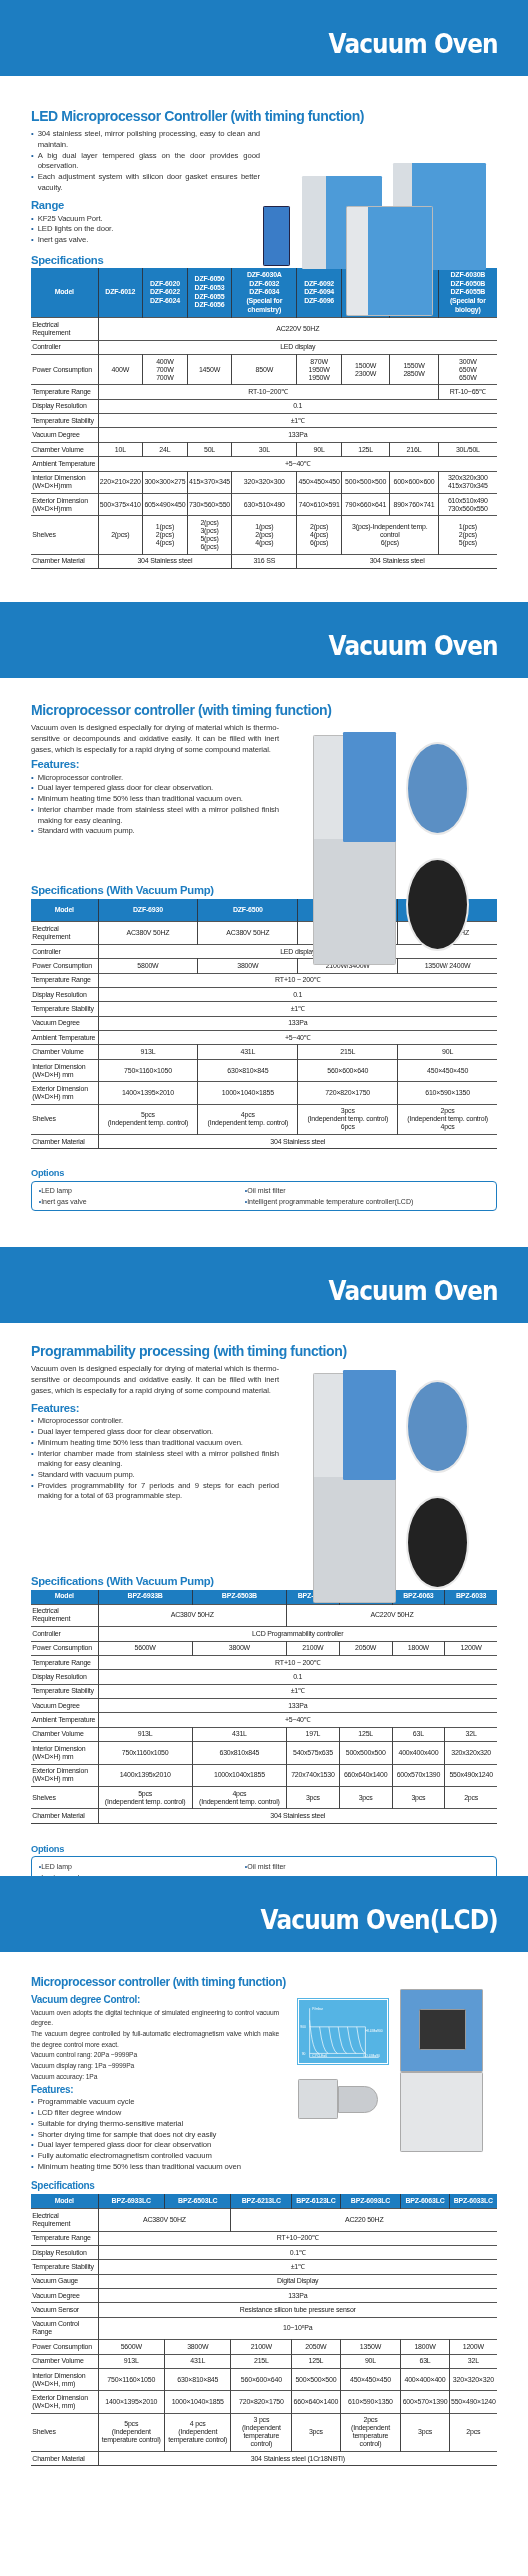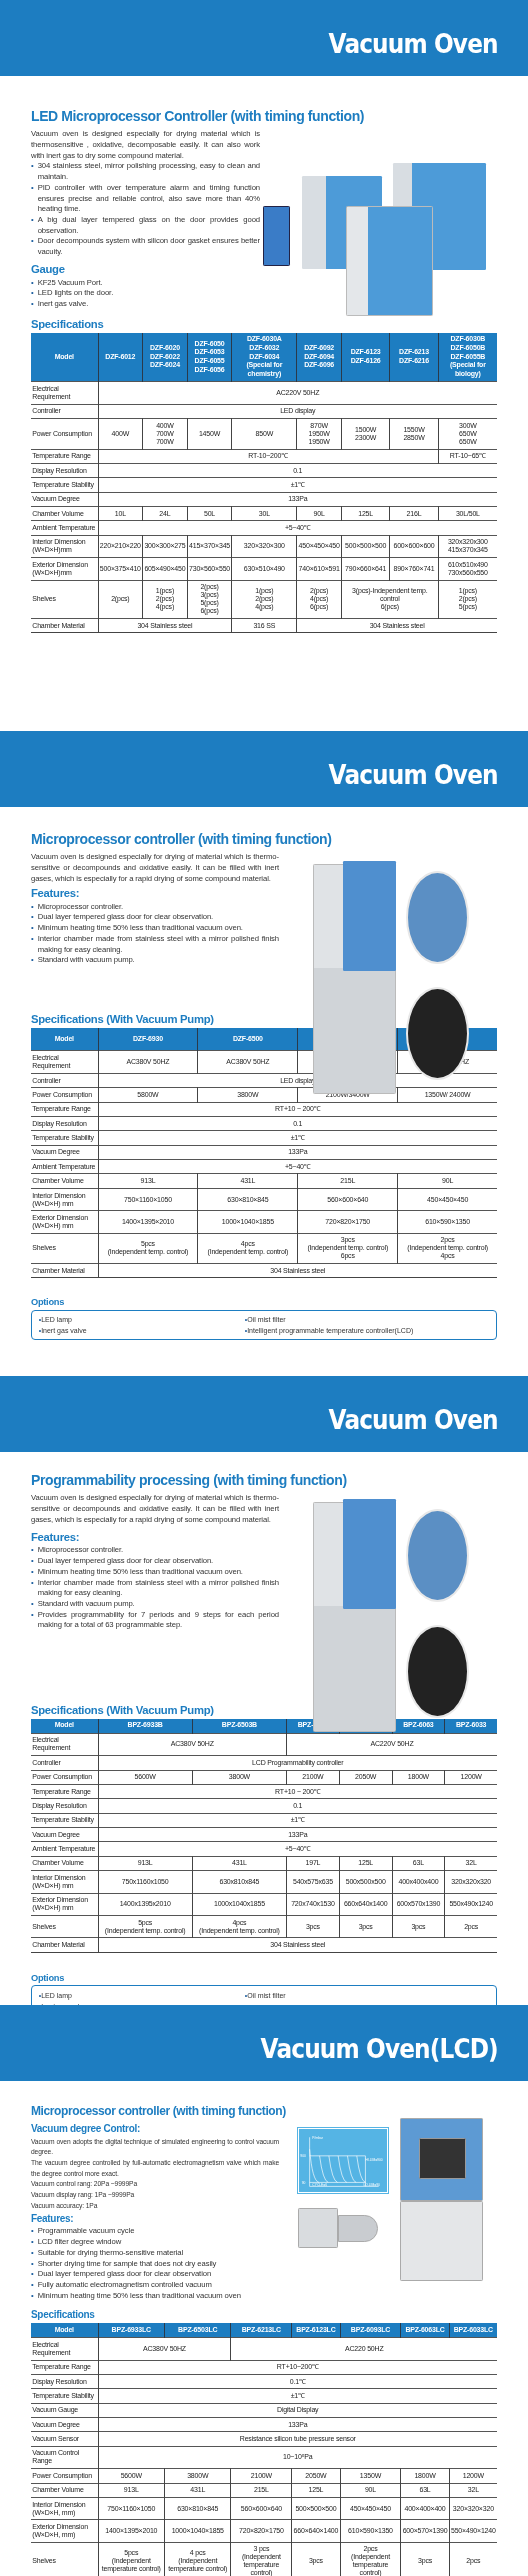--- a/index.html
+++ b/index.html
@@ -25,30 +25,28 @@
   table.spec tr:last-child td { border-bottom: 1px solid #444; }
   .options-box { width: 466px; border: 0.7px solid #1d7dc1; border-radius: 4px; padding: 5.3px 6.7px; display: grid; grid-template-columns: 206px 1fr; row-gap: 4px; font-size: 7px; }
   .options-box span::before { content: "\2022 "; color: #1d5fa0; }
 </style>
 </head>
 <body>
 
 <div class="banner">
     <h1>Vacuum Oven</h1>
   </div>
-<div class="section" style="padding-top:32px; height:655px;">
+<div class="section" style="padding-top:32px; height:526px;">
   <div class="sec-title">LED Microprocessor Controller (with timing function)</div>
-  <div class="text-col">Vacuum oven is designed especially for drying material which is thermosensitive , oxidative, decomposable easily. It can also work with inert gas to dry some compound material.</div>
   <ul class="bullets text-col">
       <li>304 stainless steel, mirror polishing processing, easy to clean and maintain.</li>
-      <li>PID controller with over temperature alarm and timing function ensures precise and reliable control, also save more than 40% heating time.</li>
       <li>A big dual layer tempered glass on the door provides good observation.</li>
-      <li>Door decompounds system with silicon door gasket ensures better vacuity.</li>
+      <li>Each adjustment system with silicon door gasket ensures better vacuity.</li>
     </ul>
-  <div class="sub-title">Gauge</div>
+  <div class="sub-title">Range</div>
   <ul class="bullets">
       <li>KF25 Vacuum Port.</li>
       <li>LED lights on the door.</li>
       <li>Inert gas valve.</li>
     </ul>
   <div class="img-area" style="left:263px; top:87px; width:233px; height:160px;">
     <div class="oven-box" style="left:0;top:43px;width:27px;height:60px;background:#3a7cc7;border:0.7px solid #224;"></div>
     <div class="oven-box" style="left:39px;top:13.3px;width:80px;height:93px;background:linear-gradient(90deg,#d8dde2 0 30%,#4d9bd8 30%);"></div>
     <div class="oven-box" style="left:130px;top:0;width:93px;height:107px;background:linear-gradient(90deg,#d8dde2 0 20%,#4d9bd8 20%);"></div>
     <div class="oven-box" style="left:83px;top:43px;width:87px;height:110px;background:linear-gradient(90deg,#e4e7ea 0 25%,#4d9bd8 25%);border:0.7px solid #bbb;"></div>

